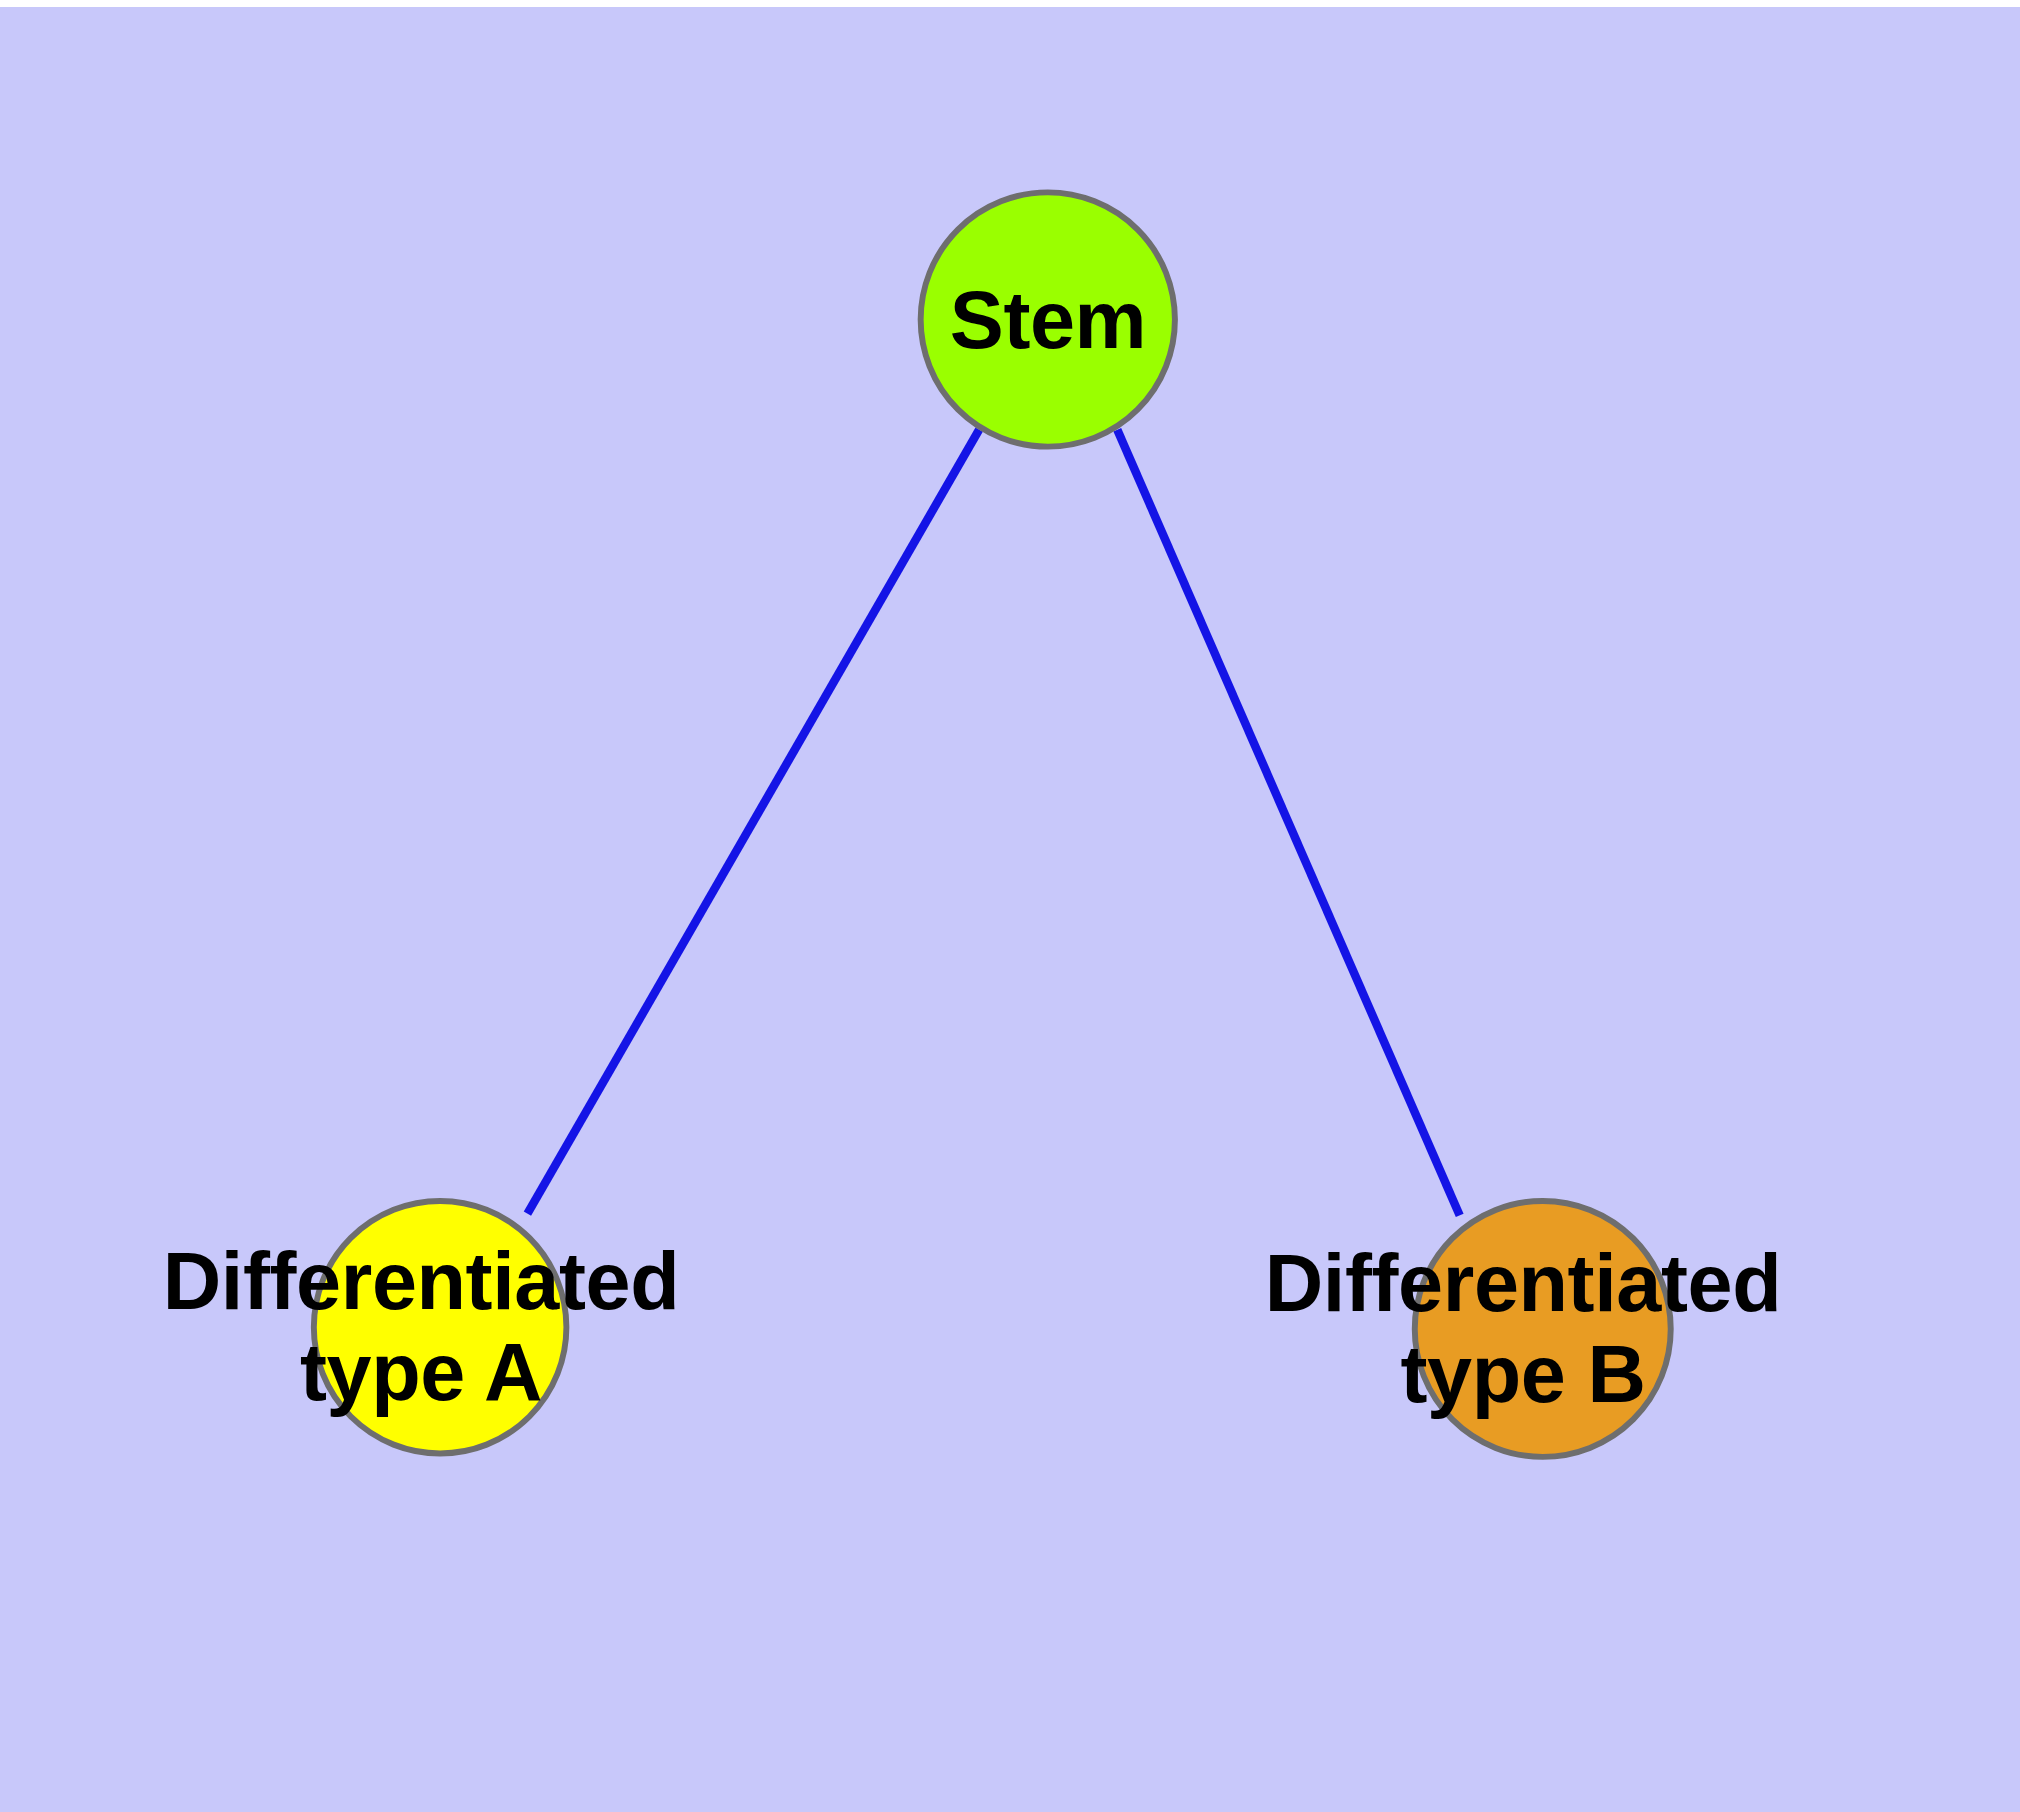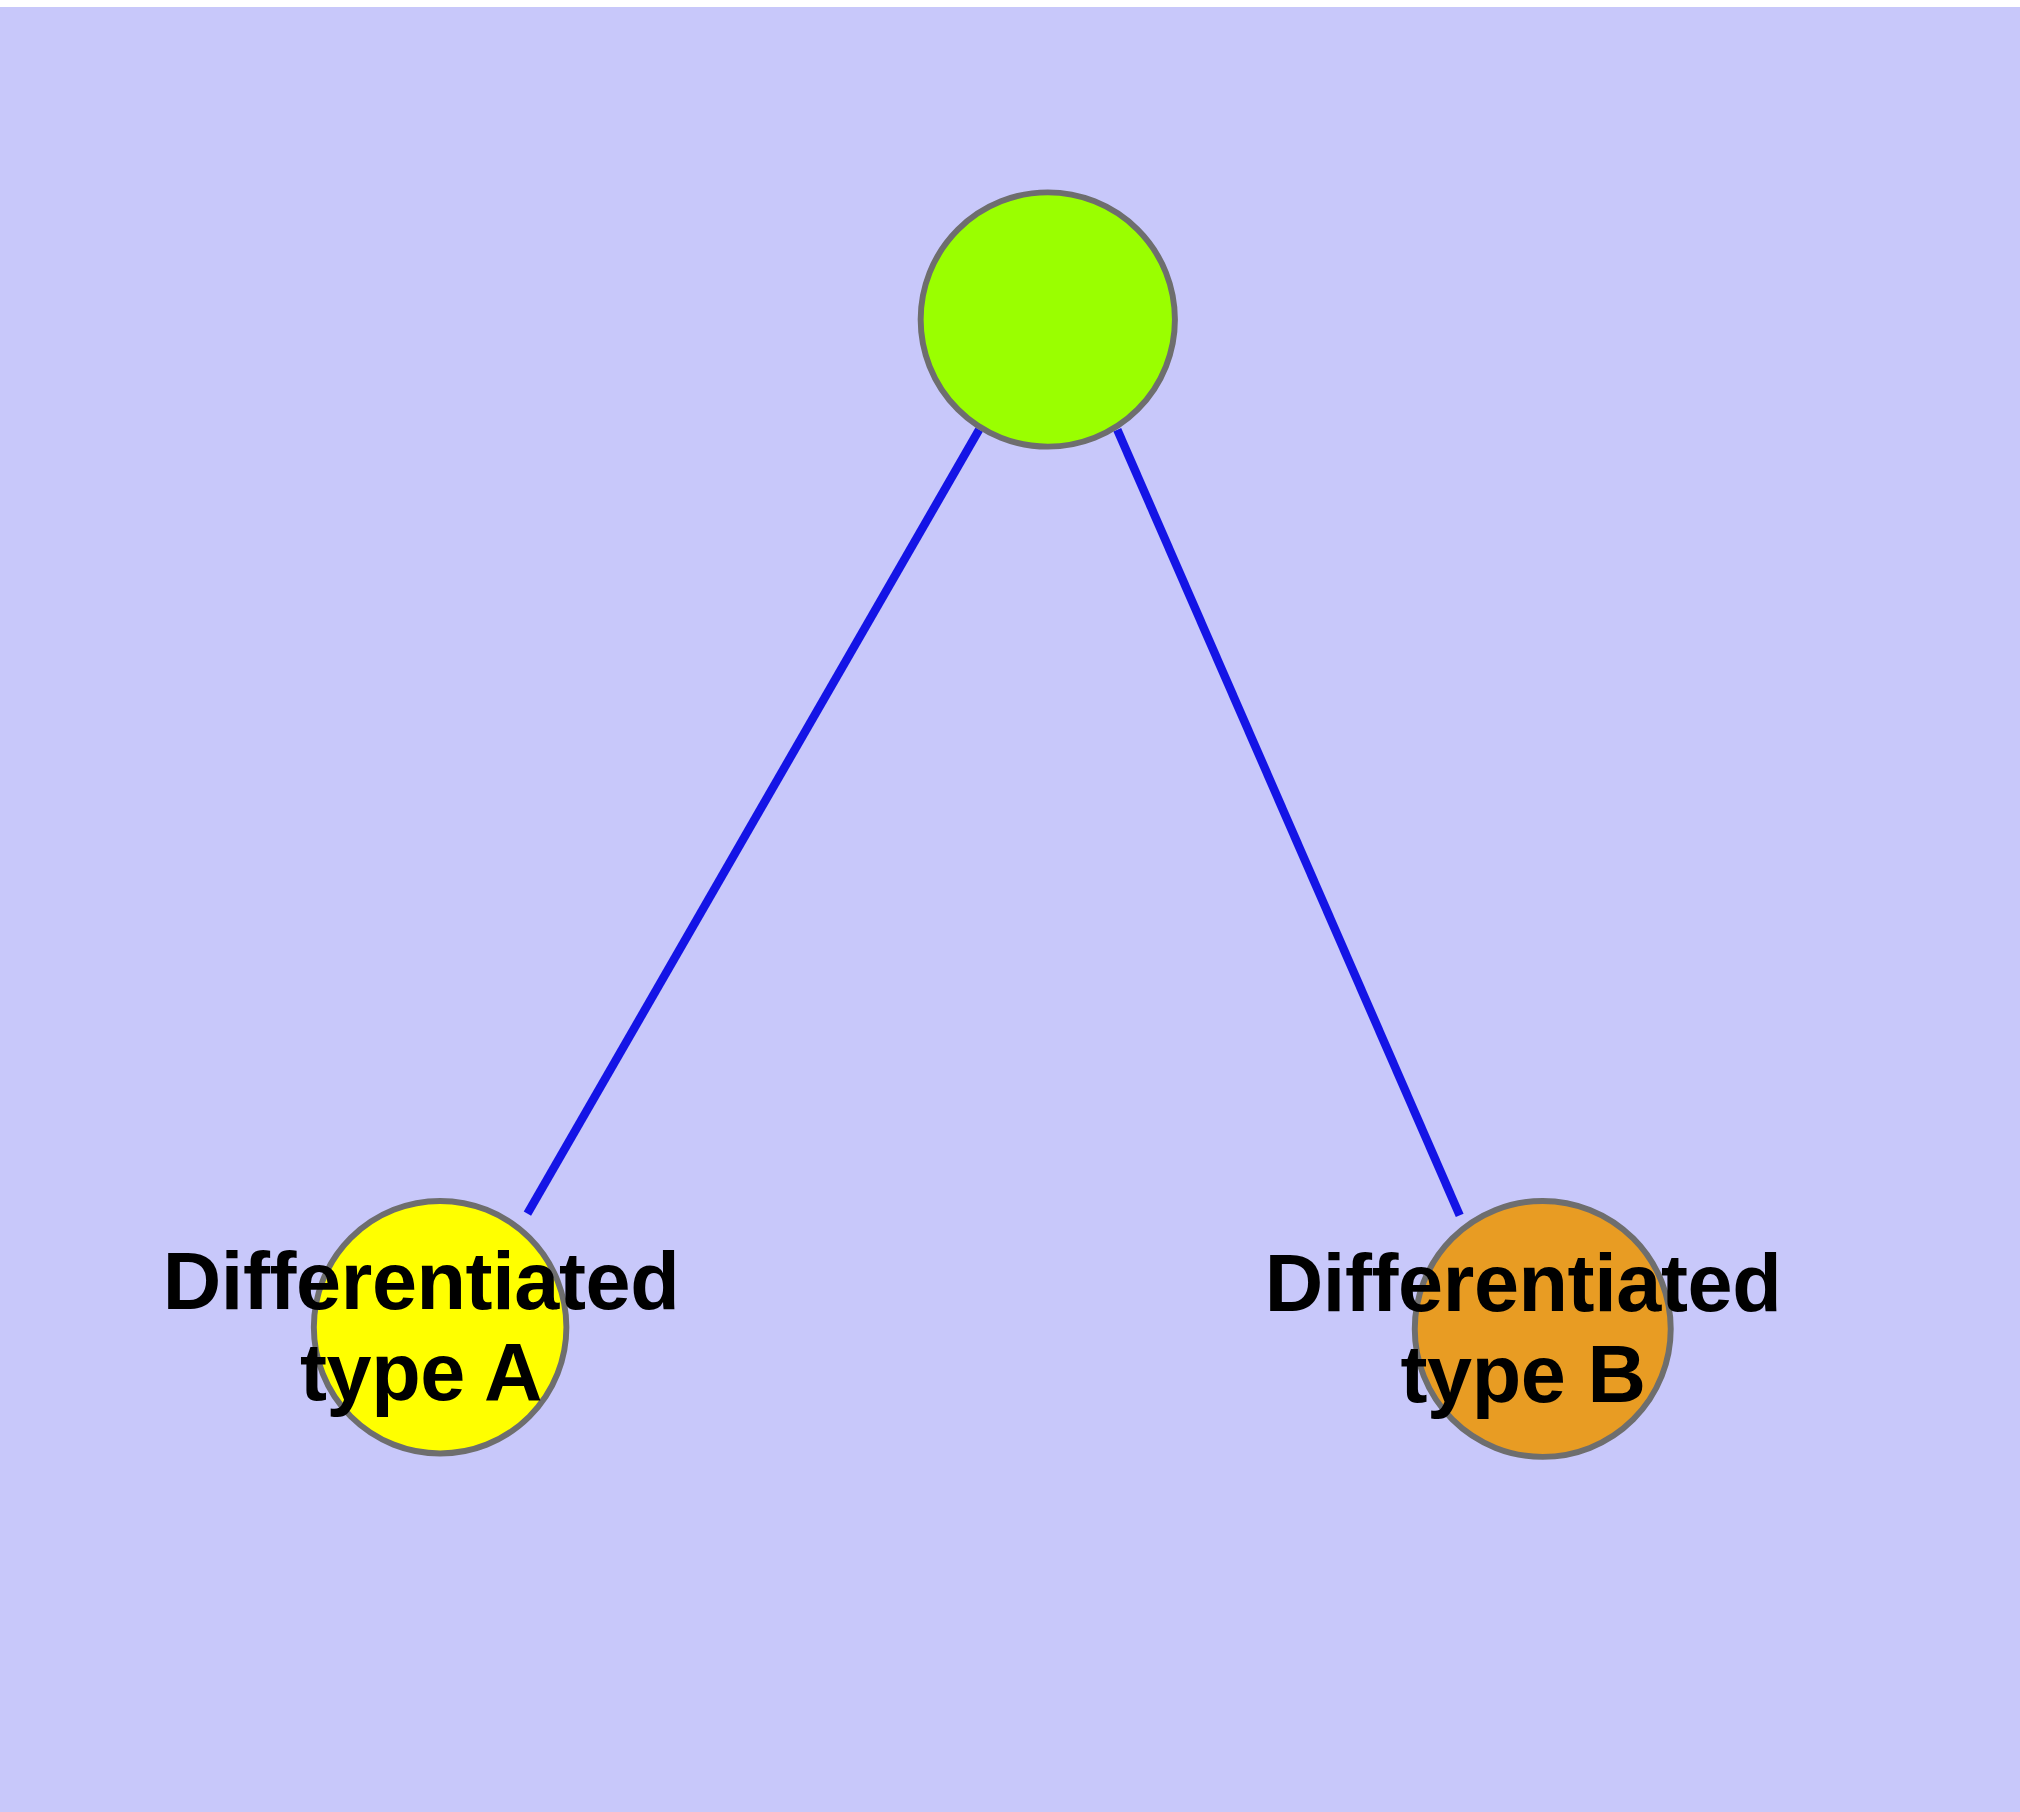--- a/index.html
+++ b/index.html
@@ -68,20 +68,21 @@
   <svg id="graph-svg" viewBox="0 0 2384 2138" xmlns="http://www.w3.org/2000/svg">
 
     <line x1="1155" y1="507" x2="622" y2="1432" stroke="#1414e6" stroke-width="10" stroke-linecap="butt"></line>
     <line x1="1318" y1="507" x2="1722" y2="1434" stroke="#1414e6" stroke-width="10" stroke-linecap="butt"></line>
 
     <circle cx="1236" cy="377" r="150" fill="#9aff00" stroke="#6e6e6e" stroke-width="7"></circle>
     <circle cx="519" cy="1566" r="149" fill="#ffff00" stroke="#6e6e6e" stroke-width="7"></circle>
     <circle cx="1820" cy="1568" r="151" fill="#e89c23" stroke="#6e6e6e" stroke-width="7"></circle>
   </svg>
 
+  <div class="node-label" id="label-stem">Stem</div>
 
   <div class="node-label" id="label-diff-a">Differentiated
 type A</div>
 
   <div class="node-label" id="label-diff-b">Differentiated
 type B</div>
 
 </div>
 
 

